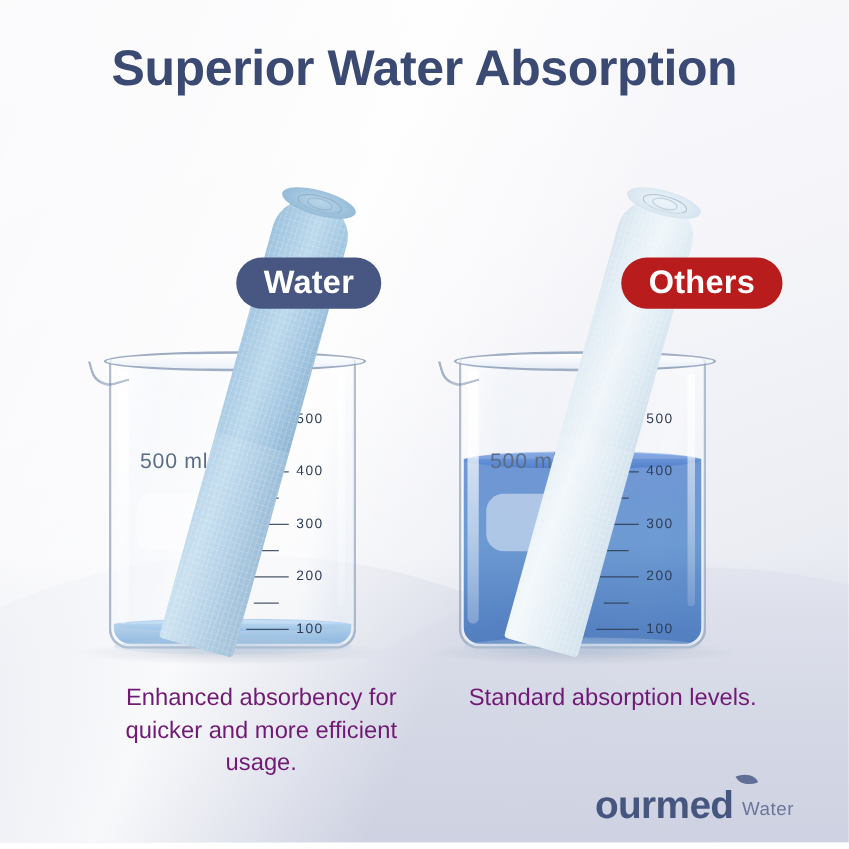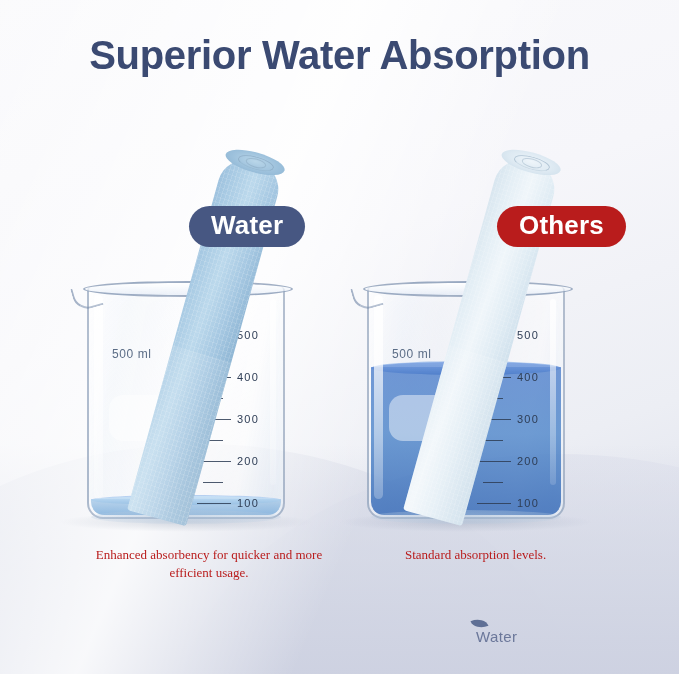--- a/index.html
+++ b/index.html
@@ -252,22 +252,22 @@
   .grad-label {
     font-size: 11px;
     color: #2e3d55;
     letter-spacing: 1.2px;
     width: 30px;
     text-align: left;
   }
   .cap-label {
     position: absolute;
     left: 25px;
-    top: 60px;
-    font-size: 12px;
+    top: 72px;
+    font-size: 17px;
     color: #5b6d86;
     letter-spacing: 0.6px;
     z-index: 18;
   }
 
   
   .towel {
     position: absolute;
     width: 61px;
     height: 370px;
@@ -350,37 +350,35 @@
     height: 170px;
     border-radius: 0 0 3px 3px;
     background: linear-gradient(180deg, rgba(255,255,255,0.10), rgba(255,255,255,0.26));
     z-index: 5;
   }
 
   
   .caption {
     position: absolute;
     z-index: 24;
-    font-size: 13px;
+    font-size: 19px;
     line-height: 1.38;
-    color: #b91c1c;
-    font-family: Liberation Serif, serif;
+    color: #701a75;
   }
   .caption-left {
     left: 84px;
     top: 546px;
     width: 250px;
     text-align: center;
   }
   .caption-right {
     left: 375px;
     top: 546px;
     width: 240px;
     text-align: left;
-    margin-left: 30px;
   }
 
   
   .logo {
     position: absolute;
     left: 476px;
     top: 628px;
     z-index: 26;
     display: flex;
     align-items: flex-end;
@@ -550,17 +548,18 @@
     <div class="towel-top"></div>
     <div class="towel-spiral"></div>
     <div class="towel-spiral2"></div>
   </div>
 
   <div class="badge badge-others">Others</div>
 
   <div class="caption caption-right">Standard absorption levels.</div>
 
   <div class="logo">
+    <div class="logo-mark">ourmed</div>
     <div class="logo-leaf"></div>
     <div class="logo-sub">Water</div>
   </div>
 
 </div>
 
 </body></html>

